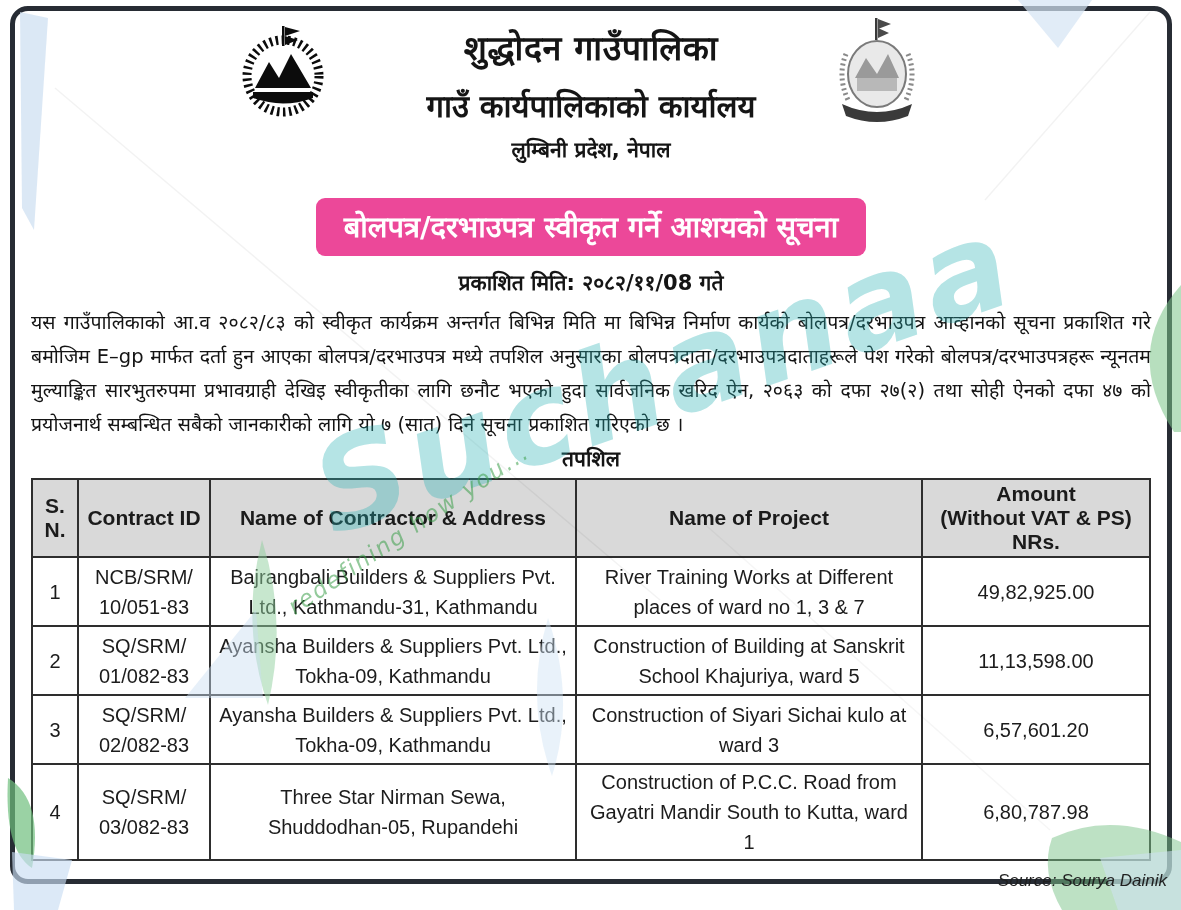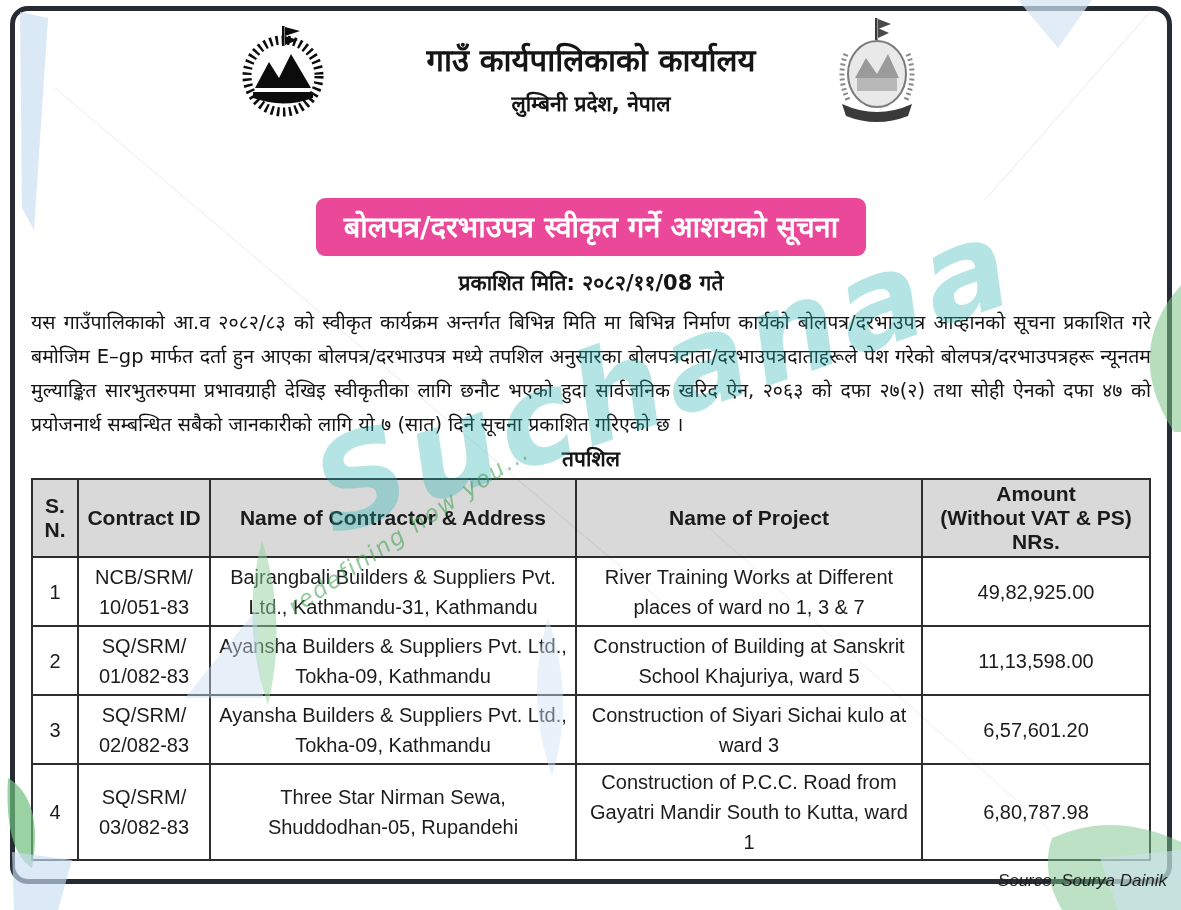--- a/index.html
+++ b/index.html
@@ -94,20 +94,21 @@
           <path d="M45 3 L58 8 L45 13 Z M45 12 L56 17 L45 22 Z" fill="#4a4a4a"></path>
           <ellipse cx="44" cy="58" rx="29" ry="33" fill="#e9e9e9" stroke="#7a7a7a" stroke-width="2"></ellipse>
           <path d="M22 62 L33 42 L44 58 L55 38 L66 62 Z" fill="#9a9a9a"></path>
           <rect x="24" y="62" width="40" height="13" fill="#b8b8b8"></rect>
           <path d="M13 38 Q4 60 15 84" stroke="#8a8a8a" fill="none" stroke-width="5" stroke-dasharray="2 3"></path>
           <path d="M75 38 Q84 60 73 84" stroke="#8a8a8a" fill="none" stroke-width="5" stroke-dasharray="2 3"></path>
           <path d="M9 88 Q44 104 79 88 L75 100 Q44 112 13 100 Z" fill="#3a3a3a"></path>
         </svg>
       </span>
       <div class="org-titles">
+        <div class="title1">शुद्धोदन गाउँपालिका</div>
         <div class="title2">गाउँ कार्यपालिकाको कार्यालय</div>
         <div class="addr2">लुम्बिनी प्रदेश, नेपाल</div>
       </div>
     </div>
 
     <div class="banner">बोलपत्र/दरभाउपत्र स्वीकृत गर्ने आशयको सूचना</div>
     <div class="pub-date">प्रकाशित मिति: २०८२/११/08 गते</div>
 
     <p class="body-text">यस गाउँपालिकाको आ.व २०८२/८३ को स्वीकृत कार्यक्रम अन्तर्गत बिभिन्न मिति मा बिभिन्न निर्माण कार्यको बोलपत्र/दरभाउपत्र आव्हानको सूचना प्रकाशित गरे बमोजिम E–gp मार्फत दर्ता हुन आएका बोलपत्र/दरभाउपत्र मध्ये तपशिल अनुसारका बोलपत्रदाता/दरभाउपत्रदाताहरूले पेश गरेको बोलपत्र/दरभाउपत्रहरू न्यूनतम मुल्याङ्कित सारभुतरुपमा प्रभावग्राही देखिइ स्वीकृतीका लागि छनौट भएको हुदा सार्वजनिक खरिद ऐन, २०६३ को दफा २७(२) तथा सोही ऐनको दफा ४७ को प्रयोजनार्थ सम्बन्धित सबैको जानकारीको लागि यो ७ (सात) दिने सूचना प्रकाशित गरिएको छ ।</p>
 

